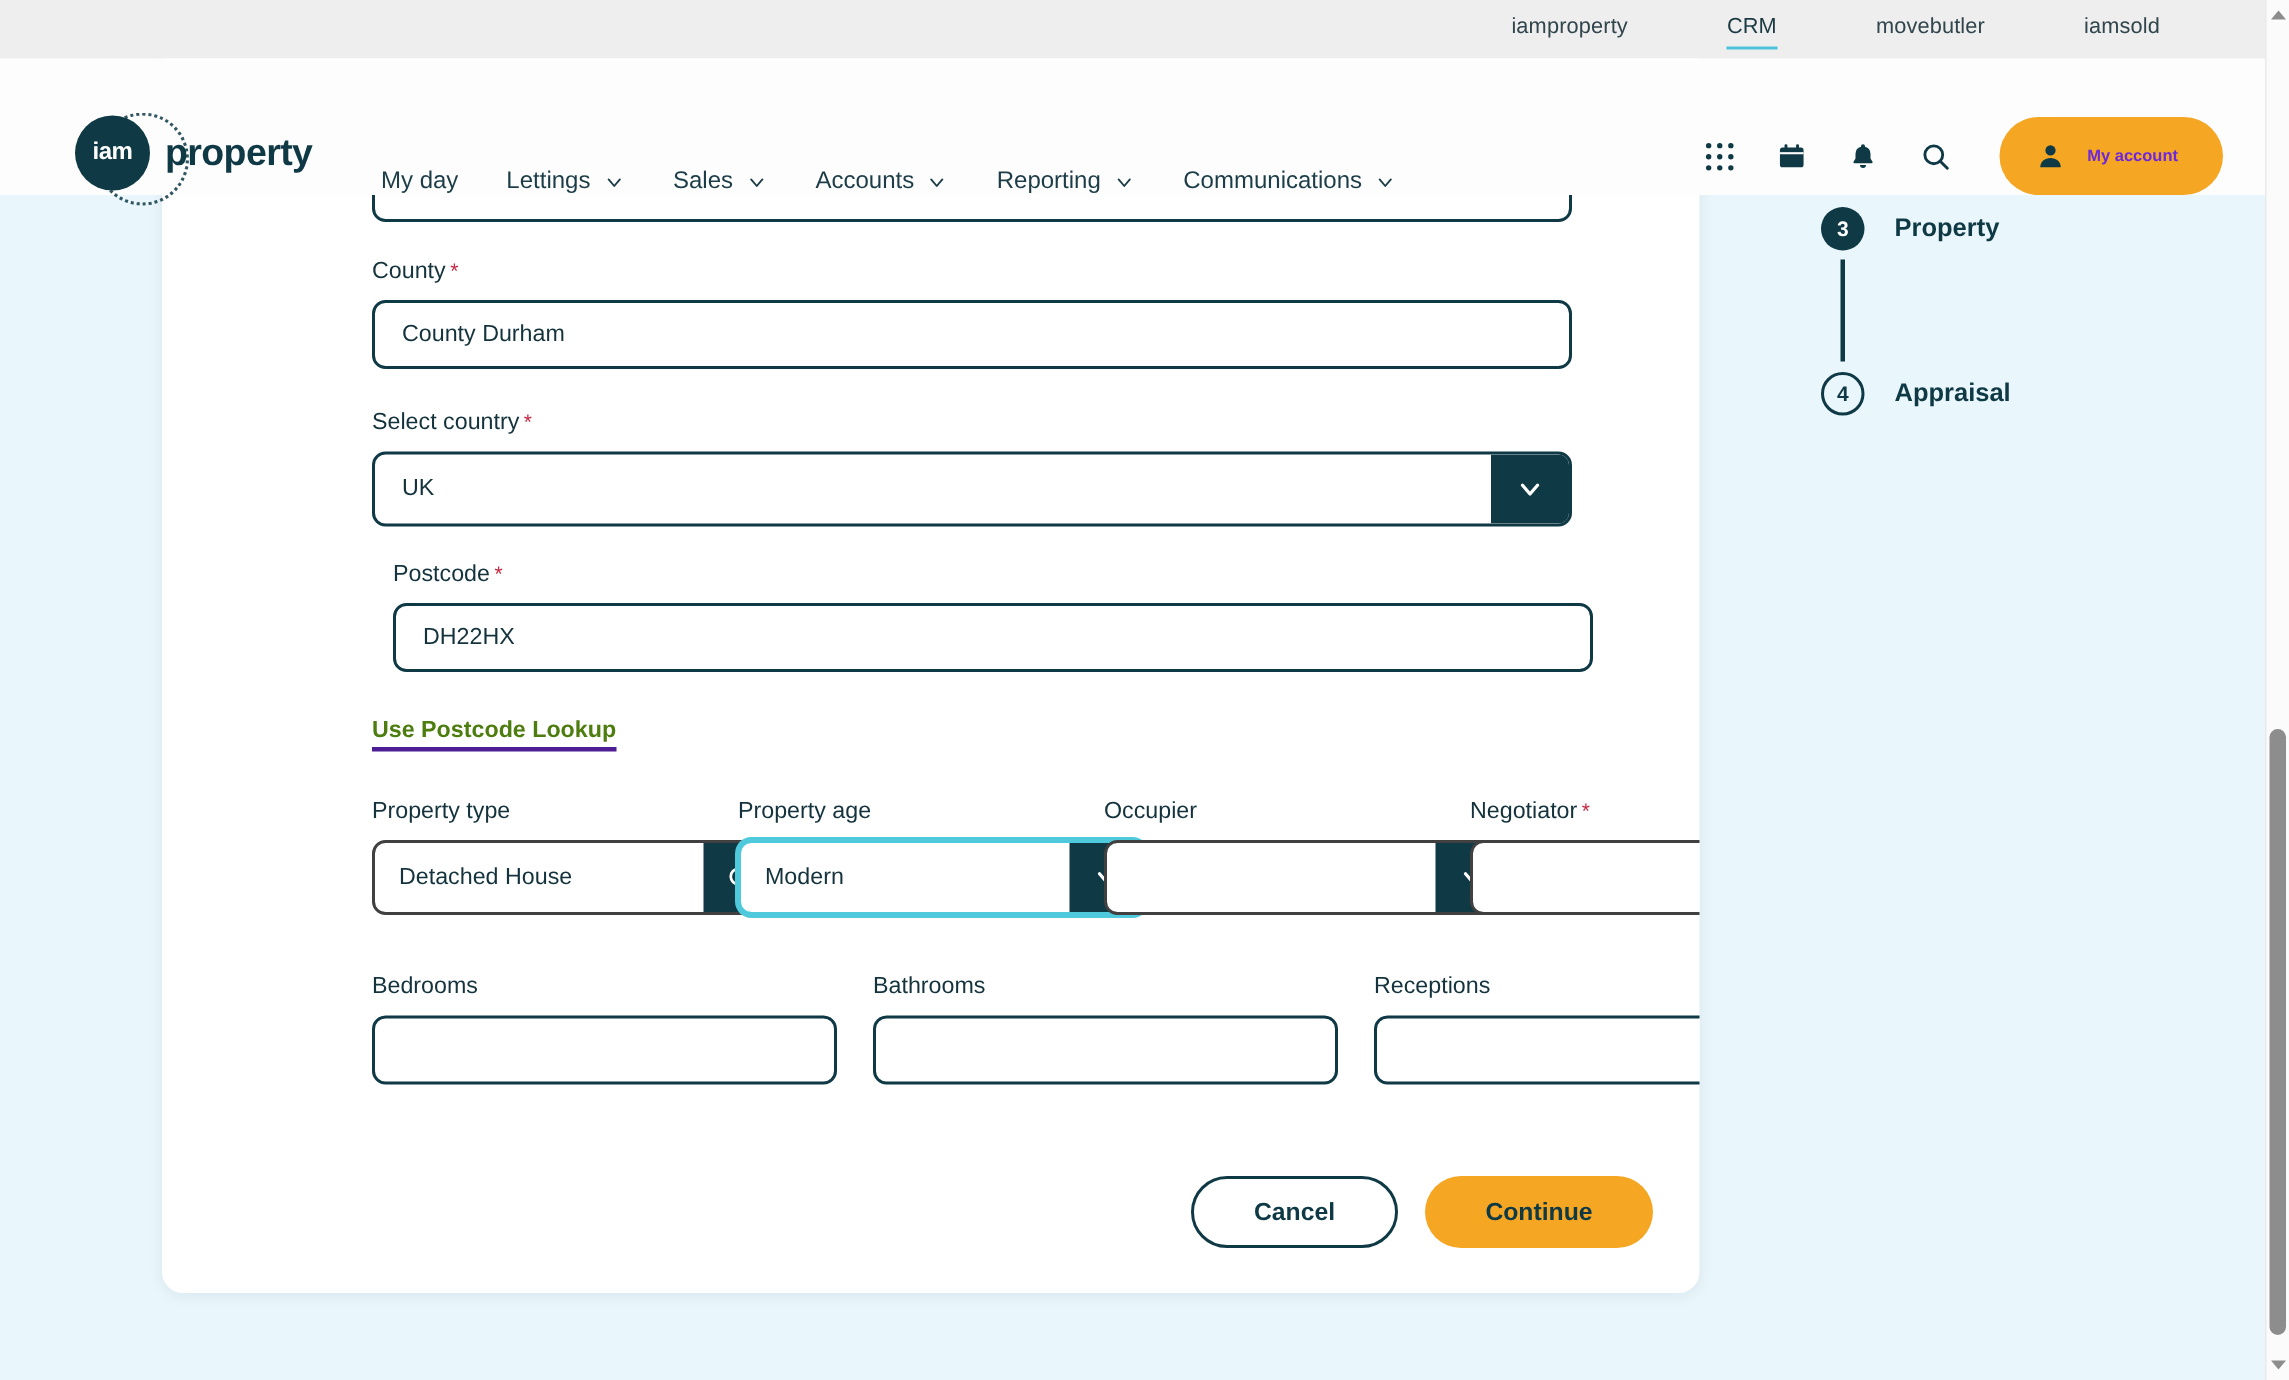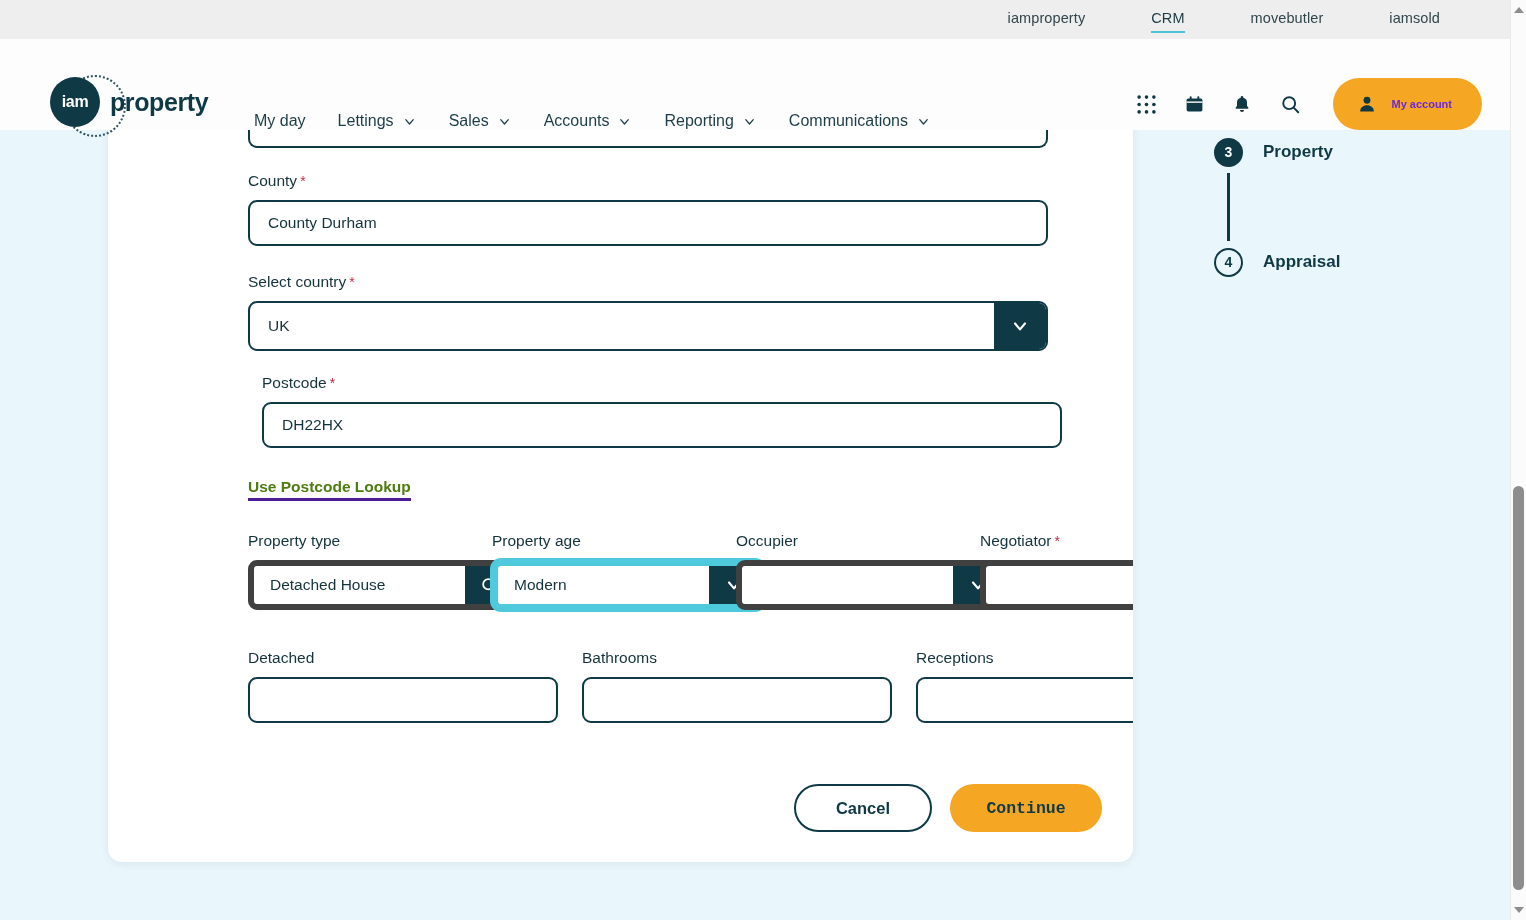--- a/index.html
+++ b/index.html
@@ -284,21 +284,21 @@
   .quad {
     display: flex;
     gap: 16px;
   }
   .quad .col { width: 228px; }
 
   .combo {
     position: relative;
     width: 272px;
     height: 50px;
-    border: 6px solid #404040;
+    border: 2px solid #404040;
     border-radius: 9px;
     background: #fff;
     box-sizing: border-box;
     display: flex;
     align-items: stretch;
     overflow: hidden;
   }
   .combo.focused {
     border-color: #4fc9dc;
     box-shadow: 0 0 0 2px #4fc9dc;
@@ -350,21 +350,20 @@
     width: 138px;
     background: #fff;
     border: 2px solid #0e3945;
     color: #0e3945;
   }
   .btn-continue {
     width: 152px;
     background: #f5a623;
     border: none;
     color: #0e3945;
-    font-family: Liberation Mono, monospace;
   }
 
   
   .stepper {
     position: absolute;
     left: 1214px;
     top: 131px;
     width: 230px;
   }
   .step {
@@ -542,21 +541,21 @@
           </label>
           <div class="combo">
             <div class="cval"></div>
 
           </div>
         </div>
       </div>
 
       <div class="trio" style="position:absolute; left:108px; top:649px;">
         <div class="col">
-          <label class="field-label">Detached</label>
+          <label class="field-label">Bedrooms</label>
           <input class="txtinput" type="text" value="" style="">
         </div>
         <div class="col">
           <label class="field-label">Bathrooms</label>
           <input class="txtinput" type="text" value="" style="">
         </div>
         <div class="col">
           <label class="field-label">Receptions</label>
           <input class="txtinput" type="text" value="" style="">
         </div>

